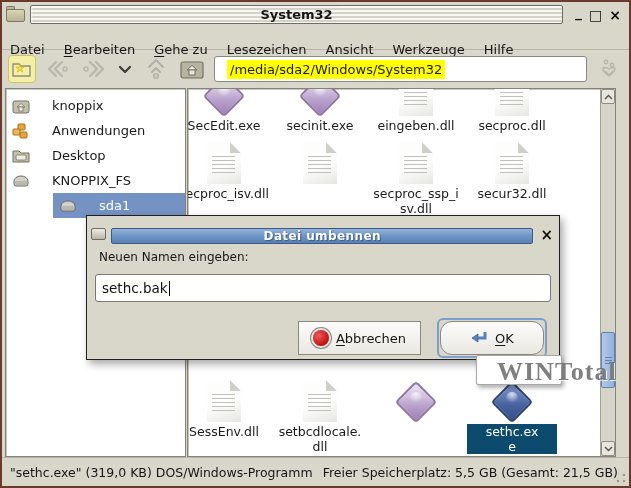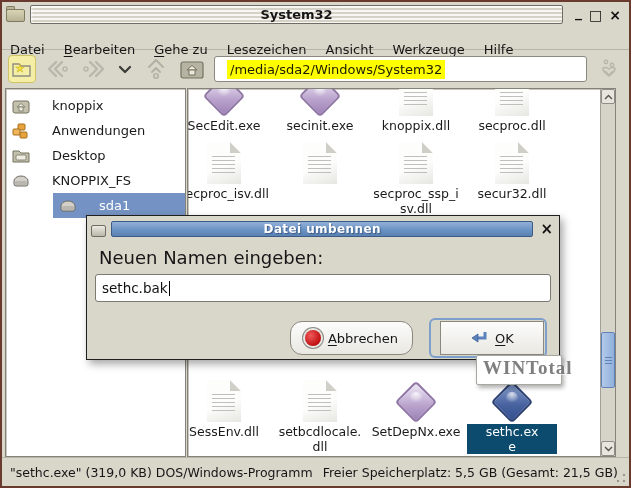--- a/index.html
+++ b/index.html
@@ -73,42 +73,42 @@
   .statusbar { position:absolute; left:0; right:0; bottom:0; height:29px; border-top:1px solid #b7b4a8;
     display:flex; align-items:center; gap:10px; padding:0 8px; font-size:12.5px; color:#161616; }
   .grip { position:absolute; right:2px; bottom:2px; width:12px; height:12px;
     background:
       radial-gradient(circle at 9px 3px, #9a968a 1.2px, transparent 1.6px),
       radial-gradient(circle at 9px 9px, #9a968a 1.2px, transparent 1.6px),
       radial-gradient(circle at 3px 9px, #9a968a 1.2px, transparent 1.6px); }
   
   .dialog { position:absolute; left:84px; top:213px; width:474px; height:145px; background:#d9d6ca;
     border:1px solid #1f1f1f; box-shadow:3px 4px 8px rgba(0,0,0,.35); z-index:20; }
-  .dlg-titlerow { display:flex; align-items:flex-end; gap:5px; padding:0 4px; height:21px; }
+  .dlg-titlerow { display:flex; align-items:flex-start; gap:5px; padding:12px 4px; height:21px; }
   .dlg-icon { width:15px; height:12px; background:linear-gradient(#eceae2,#b9b6aa); border:1px solid #6e6c64; border-radius:2px; }
   .dlg-titlebar { flex:1; height:16px; border:1px solid #3c5c88; border-radius:2px;
     background:linear-gradient(#93b1d8,#6b93c4 55%,#5a81b2); display:flex; align-items:center; justify-content:center; }
   .dlg-title { color:#fff; font-size:12px; font-weight:bold; text-shadow:1px 1px 1px #3a5a85; letter-spacing:.4px; }
   .dlg-close { font-size:15px; font-weight:bold; color:#111; line-height:15px; padding:0 2px; }
-  .dlg-label { margin:10px 0 0 12px; font-size:18px; color:#161616; }
+  .dlg-label { margin:10px 0 0 12px; font-size:12px; color:#161616; }
   .dlg-input { position:absolute; left:8px; right:8px; top:58px; height:28px; background:#fff; border:1px solid #7b7972; border-radius:3px;
     display:flex; align-items:center; padding:0 6px; font-size:13.5px; color:#111; }
   .caret { display:inline-block; width:1px; height:15px; background:#000; margin-left:1px; }
   .dlg-buttons { position:absolute; right:12px; top:102px; display:flex; gap:16px; align-items:center; }
   .btn { height:34px; display:flex; align-items:center; justify-content:center; gap:7px;
-    background:linear-gradient(#fcfcfb,#e9e8e2); border:1px solid #8a887f; border-radius:12px; font-size:13px; color:#161616; padding:0 14px; }
+    background:linear-gradient(#fcfcfb,#e9e8e2); border:1px solid #8a887f; border-radius:0; font-size:13px; color:#161616; padding:0 14px; }
   .btn-cancel { min-width:104px; }
   .okwrap { border:2px solid #7d9fcc; border-radius:6px; padding:1px; }
-  .btn-ok { min-width:104px; border-radius:0;margin-left:8px; }
+  .btn-ok { min-width:104px; border-radius:12px; }
   .stop-icon { width:16px; height:16px; background:radial-gradient(circle at 35% 35%, #f05a5a, #c01010 70%); border-radius:50%;
     box-shadow:0 0 0 2px #e8e8e4, 0 0 0 3px #8a8a82; }
   
   .watermark { position:absolute; left:468px; top:349px; z-index:30; width:130px; height:38px; }
   .wm-box { position:absolute; left:6px; top:4px; width:86px; height:30px; background:#fff; border:1px solid #a8a8a2; border-radius:2px; box-shadow:2px 3px 4px rgba(0,0,0,.3); }
-  .wm-text { position:absolute; left:13px; top:6px; font-family:"Liberation Serif","DejaVu Serif",serif; font-weight:bold; font-size:19px;
+  .wm-text { position:absolute; left:27px; top:6px; font-family:"Liberation Serif","DejaVu Serif",serif; font-weight:bold; font-size:26px;
     color:rgba(105,105,105,.85); text-shadow:1px 1px 0 rgba(255,255,255,.8); letter-spacing:1px; }
 </style>
 </head>
 <body>
 
 <div class="window">
 
   <div class="titlebar">
     <div class="win-folder-icon">
         <i class="back"></i>
@@ -237,21 +237,21 @@
             <div class="diamond purple"></div>
           </div>
         <div class="flabel">secinit.exe</div>
       </div>
       <div class="fcell">
         <div class="iconbox">
             <div class="doc">
               <i class="lines"></i>
             </div>
           </div>
-        <div class="flabel">knoppix.dll</div>
+        <div class="flabel">eingeben.dll</div>
       </div>
       <div class="fcell">
         <div class="iconbox">
             <div class="doc">
               <i class="lines"></i>
             </div>
           </div>
         <div class="flabel">secproc.dll</div>
       </div>
     </div>
@@ -310,21 +310,20 @@
               <i class="fold"></i>
               <i class="lines"></i>
             </div>
           </div>
         <div class="flabel">setbcdlocale.dll</div>
       </div>
       <div class="fcell">
         <div class="iconbox">
             <div class="diamond purple"></div>
           </div>
-        <div class="flabel">SetDepNx.exe</div>
       </div>
       <div class="fcell">
         <div class="iconbox">
             <div class="diamond blue"></div>
           </div>
         <div class="flabel sel">sethc.exe</div>
       </div>
     </div>
 
     <div class="scrollbar">

